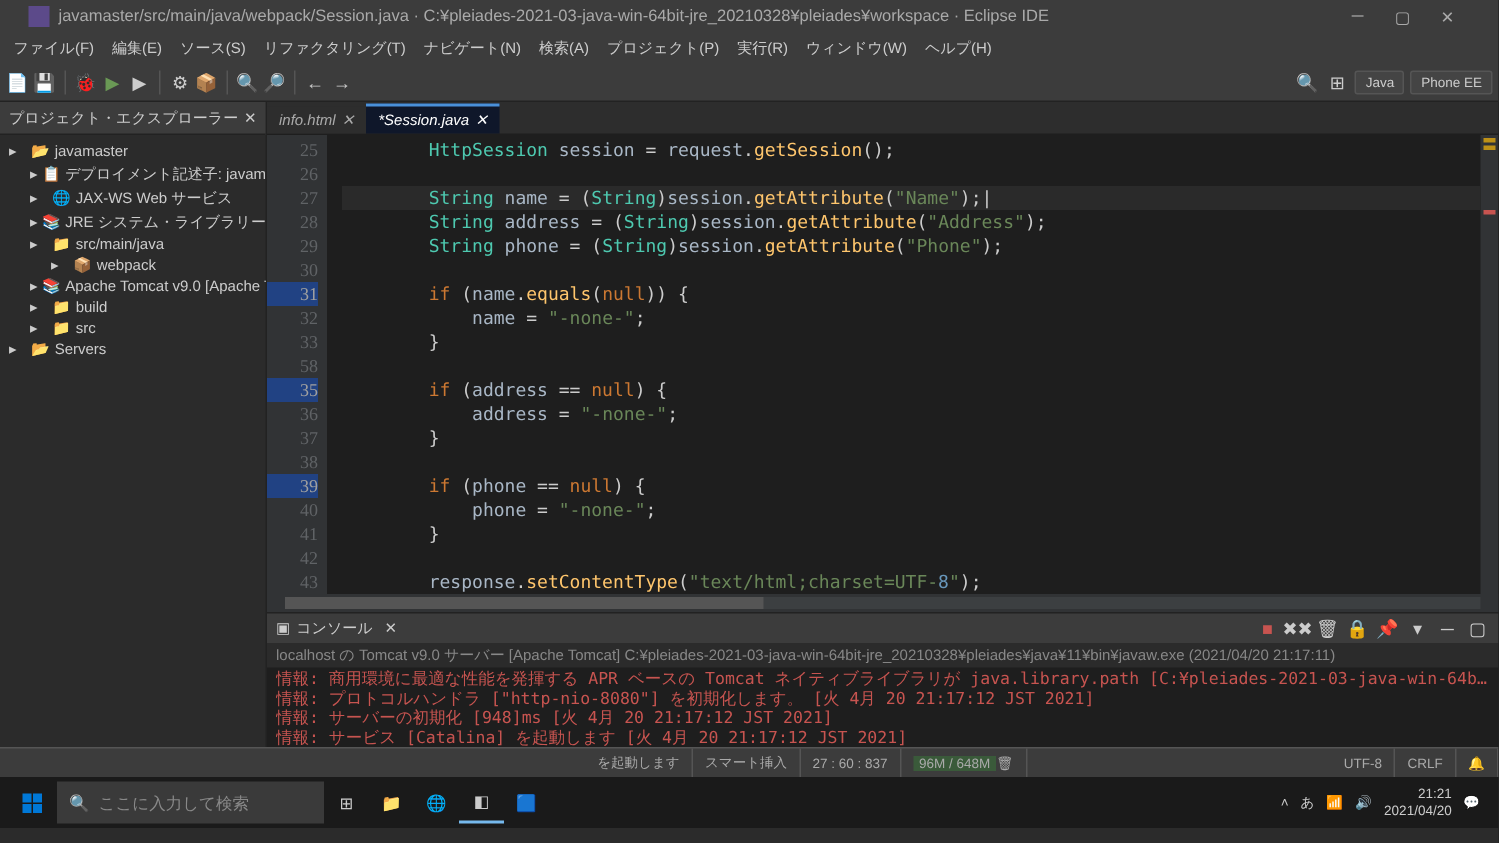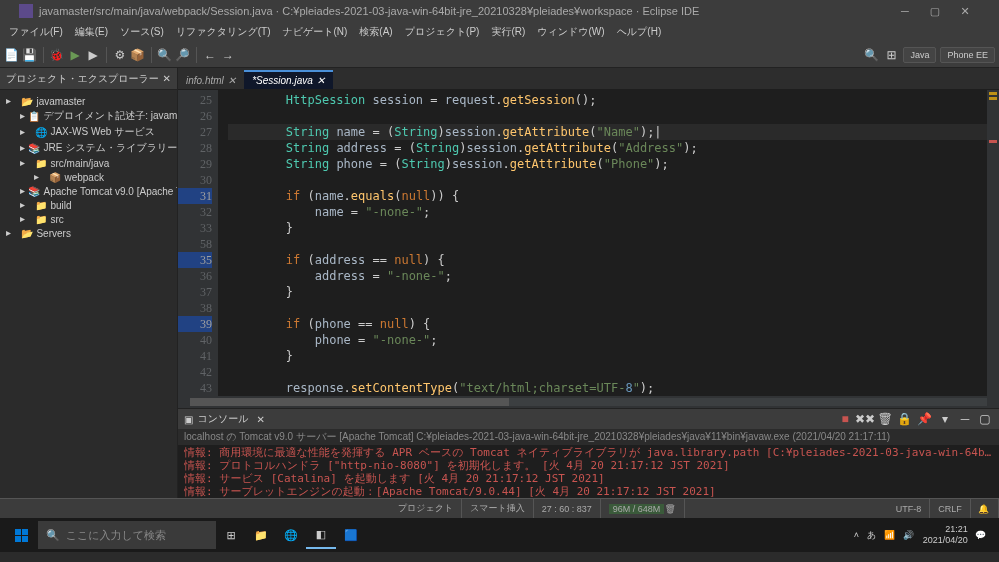--- a/index.html
+++ b/index.html
@@ -241,30 +241,31 @@
           <span class="tb-icon">📌</span>
           <span class="tb-icon">▾</span>
           <span class="tb-icon">─</span>
           <span class="tb-icon">▢</span>
         </div>
       </div>
       <div class="console-sub">localhost の Tomcat v9.0 サーバー [Apache Tomcat] C:¥pleiades-2021-03-java-win-64bit-jre_20210328¥pleiades¥java¥11¥bin¥javaw.exe (2021/04/20 21:17:11)</div>
       <div class="console-body" id="console-body">
           <div class="console-line info">情報: 商用環境に最適な性能を発揮する APR ベースの Tomcat ネイティブライブラリが java.library.path [C:¥pleiades-2021-03-java-win-64b…</div>
           <div class="console-line info">情報: プロトコルハンドラ ["http-nio-8080"] を初期化します。 [火 4月 20 21:17:12 JST 2021]</div>
+          <div class="console-line info">情報: サーバーの初期化 [948]ms [火 4月 20 21:17:12 JST 2021]</div>
           <div class="console-line info">情報: サービス [Catalina] を起動します [火 4月 20 21:17:12 JST 2021]</div>
           <div class="console-line info">情報: サーブレットエンジンの起動：[Apache Tomcat/9.0.44] [火 4月 20 21:17:12 JST 2021]</div>
         </div>
     </div>
   </div>
 </div>
 
 <div class="status-bar">
   <span style="flex:1;border:none"></span>
-  <span>プロジェクト</span>
+  <span>を起動します</span>
   <span>スマート挿入</span>
   <span>27 : 60 : 837</span>
   <span><span style="background:#3a5a3a;padding:0 4px">96M / 648M</span> 🗑</span>
   <span style="flex:0.5;border:none"></span>
   <span>UTF-8</span>
   <span>CRLF</span>
   <span>🔔</span>
 </div>
 
 <div class="taskbar">

